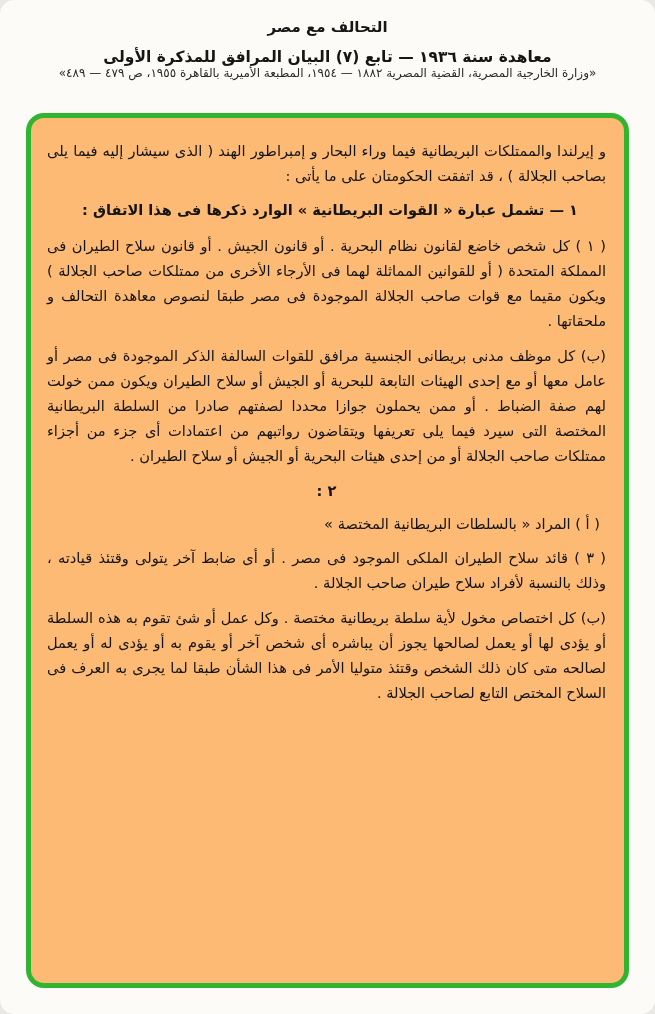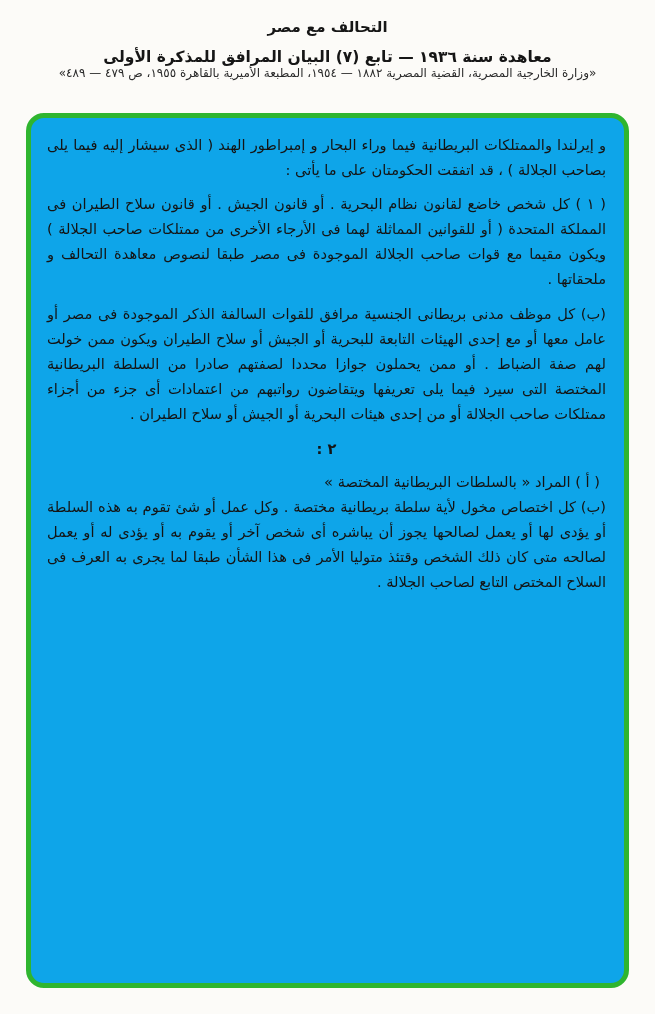--- a/index.html
+++ b/index.html
@@ -1,15 +1,15 @@
 <!DOCTYPE html>
 <html lang="ar" dir="rtl"><head>
 <meta charset="utf-8">
 <style>
-  * { margin: 0; padding: 0; box-sizing: border-box; }
+  * { margin: 0; padding: 0; box-sizing: border-box; border-radius: 14px; }
   html, body { background: #e9e9e6; }
   body { font-family: "DejaVu Sans", sans-serif; }
 
   .page {
     position: relative;
     width: 655px;
     height: 1014px;
     margin: 0 auto;
     background: #fcfbf8;
     color: #161616;
@@ -38,22 +38,22 @@
   }
 
   .content-box {
     position: absolute;
     top: 113px;
     left: 26px;
     right: 26px;
     bottom: 26px;
     border: 5px solid #2fb52f;
     border-radius: 18px;
-    background: #0ea5e9;
-    padding: 14px 18px 10px 16px;
+    background: #fdba74;
+    padding: 20px 18px 10px 16px;
     overflow: hidden;
   }
 
   .content-box p {
     font-size: 14.6px;
     line-height: 25px;
     text-align: justify;
     text-justify: inter-word;
     margin-bottom: 9px;
     color: #141414;
@@ -70,48 +70,50 @@
   .content-box p.section-number {
     text-align: center;
     font-weight: bold;
     margin-top: 6px;
     margin-bottom: 8px;
   }
 
   .content-box p.subheading-line {
     text-align: right;
     padding-right: 6px;
-    margin-bottom: 0;
+    margin-bottom: 9px;
   }
 
   .content-box p.item { margin-bottom: 10px; }
 </style>
 </head>
 <body>
 
 <div class="page">
 
   <div class="scan-header">
     <div class="title">التحالف مع مصر</div>
     <div class="subtitle">معاهدة سنة ١٩٣٦ — تابع (٧) البيان المرافق للمذكرة الأولى</div>
     <div class="source">«وزارة الخارجية المصرية، القضية المصرية ١٨٨٢ — ١٩٥٤، المطبعة الأميرية بالقاهرة ١٩٥٥، ص ٤٧٩ — ٤٨٩»</div>
   </div>
 
   <div class="content-box">
     <p>و إيرلندا والممتلكات البريطانية فيما وراء البحار و إمبراطور الهند ( الذى سيشار إليه فيما يلى بصاحب الجلالة ) ، قد اتفقت الحكومتان على ما يأتى :</p>
 
+    <p class="heading-line">١ — تشمل عبارة « القوات البريطانية » الوارد ذكرها فى هذا الاتفاق :</p>
 
     <p class="item">( ١ ) كل شخص خاضع لقانون نظام البحرية . أو قانون الجيش . أو قانون سلاح الطيران فى المملكة المتحدة ( أو للقوانين المماثلة لهما فى الأرجاء الأخرى من ممتلكات صاحب الجلالة ) ويكون مقيما مع قوات صاحب الجلالة الموجودة فى مصر طبقا لنصوص معاهدة التحالف و ملحقاتها .</p>
 
     <p class="item">(ب) كل موظف مدنى بريطانى الجنسية مرافق للقوات السالفة الذكر الموجودة فى مصر أو عامل معها أو مع إحدى الهيئات التابعة للبحرية أو الجيش أو سلاح الطيران ويكون ممن خولت لهم صفة الضباط . أو ممن يحملون جوازا محددا لصفتهم صادرا من السلطة البريطانية المختصة التى سيرد فيما يلى تعريفها ويتقاضون رواتبهم من اعتمادات أى جزء من أجزاء ممتلكات صاحب الجلالة أو من إحدى هيئات البحرية أو الجيش أو سلاح الطيران .</p>
 
 
     <p class="section-number">٢ :</p>
 
     <p class="subheading-line">( أ ) المراد « بالسلطات البريطانية المختصة »</p>
 
 
 
+    <p class="item">( ٣ ) قائد سلاح الطيران الملكى الموجود فى مصر . أو أى ضابط آخر يتولى وقتئذ قيادته ، وذلك بالنسبة لأفراد سلاح طيران صاحب الجلالة .</p>
 
     <p class="item">(ب) كل اختصاص مخول لأية سلطة بريطانية مختصة . وكل عمل أو شئ تقوم به هذه السلطة أو يؤدى لها أو يعمل لصالحها يجوز أن يباشره أى شخص آخر أو يقوم به أو يؤدى له أو يعمل لصالحه متى كان ذلك الشخص وقتئذ متوليا الأمر فى هذا الشأن طبقا لما يجرى به العرف فى السلاح المختص التابع لصاحب الجلالة .</p>
   </div>
 
 </div>
 
 </body></html>

